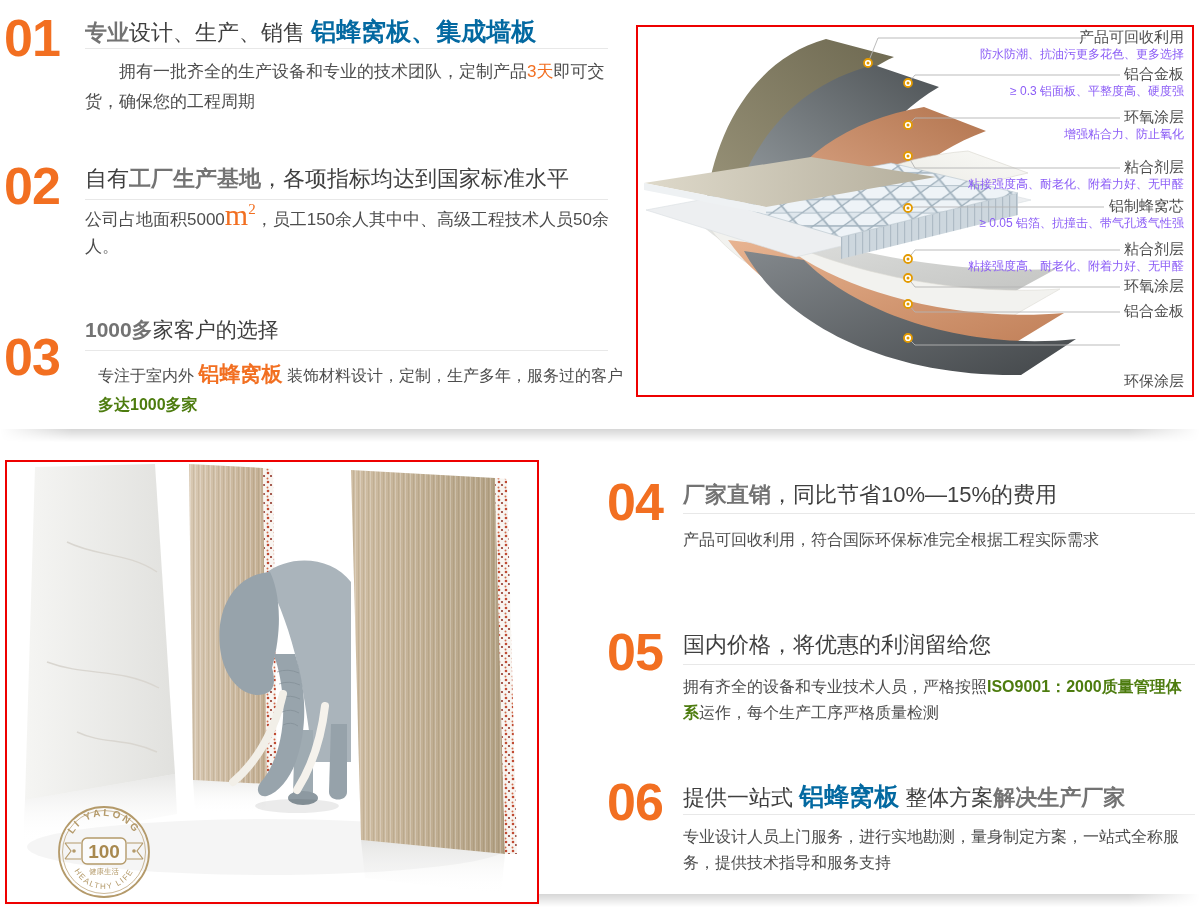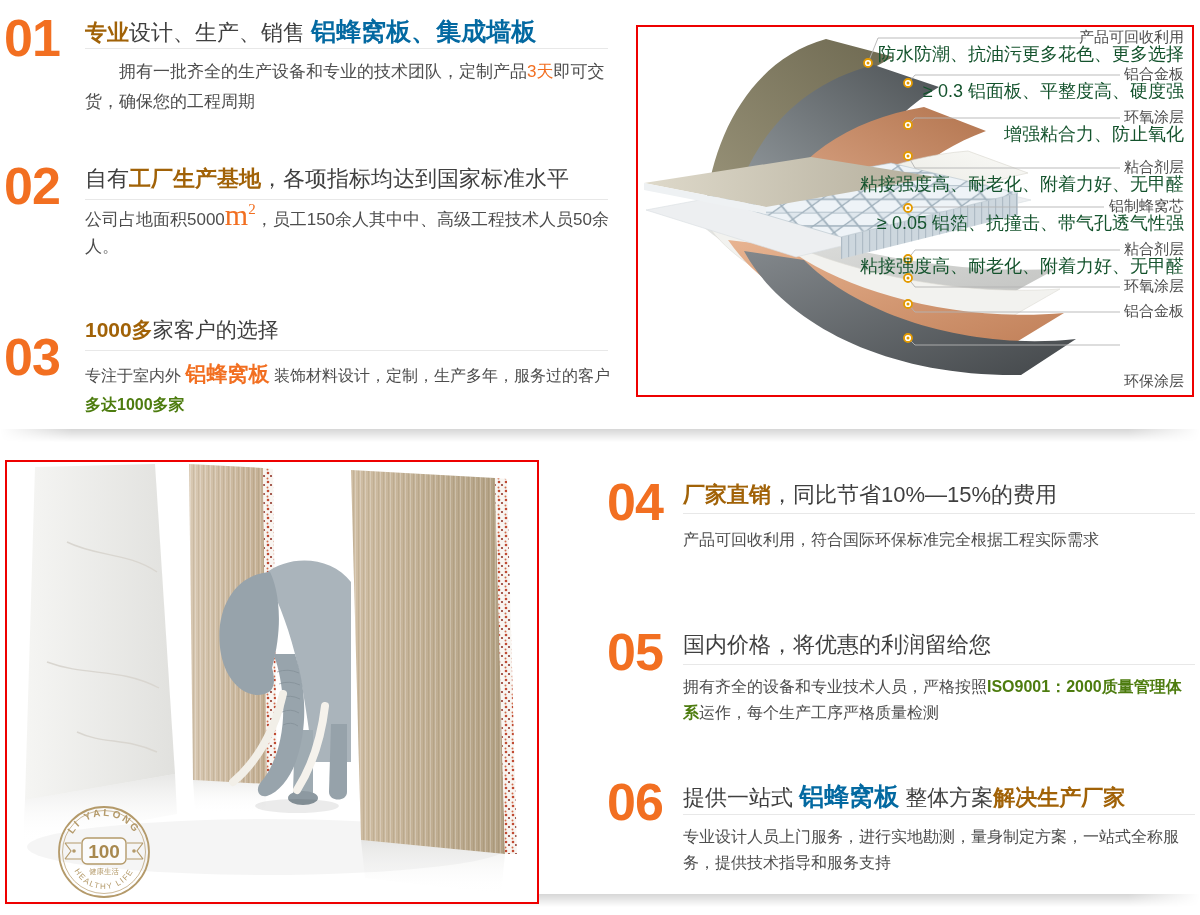--- a/index.html
+++ b/index.html
@@ -1,34 +1,34 @@
 <!DOCTYPE html>
 <html><head>
 <meta charset="utf-8">
 <style>
   html,body{margin:0;padding:0;background:#fff;}
   #page{position:relative;width:1200px;height:915px;background:#fff;overflow:hidden;
         font-family:"Liberation Sans","DejaVu Sans",sans-serif;color:#4a4a4a;}
   .section{position:absolute;}
   .num{position:absolute;font-size:52px;font-weight:bold;color:#f26f21;line-height:1;letter-spacing:-1px;}
   .heading{position:absolute;font-size:22px;color:#3f3f3f;white-space:nowrap;line-height:1.2;}
-  .heading .acc{color:#a16207;font-weight:bold;}
+  .heading .acc{color:#737373;font-weight:bold;}
   .heading .big{color:#0369a1;font-weight:bold;font-size:25px;}
   .rule{position:absolute;height:1px;background:#e8e8e8;}
   .body-text{position:absolute;font-size:16px;color:#4d4d4d;line-height:1.75;}
   .body-text .acc{color:#f26f21;}
   .body-text .accb{color:#4d7c0f;font-weight:bold;}
   .body-text .bigo{color:#f26f21;font-weight:bold;font-size:21px;}
   .indent{text-indent:2em;}
   .m2{color:#f26f21;font-size:30px;font-family:"Liberation Serif","DejaVu Serif",serif;line-height:0;}
   .m2 sup{font-size:15px;}
   .imgbox{position:absolute;border:2px solid #ee0000;background:#fff;}
   .diag-label{position:absolute;right:8px;text-align:right;white-space:nowrap;}
   .diag-label .t{font-size:15px;color:#4d4d4d;line-height:18px;}
-  .diag-label .d{font-size:18px;color:#14532d;line-height:17px;}
+  .diag-label .d{font-size:12px;color:#8b5cf6;line-height:17px;}
   .shadow-band{position:absolute;left:0;width:1200px;height:13px;
      background:linear-gradient(to bottom,rgba(0,0,0,0.16),rgba(0,0,0,0));
      -webkit-mask-image:linear-gradient(to right,transparent,#000 6%,#000 94%,transparent);
      mask-image:linear-gradient(to right,transparent,#000 6%,#000 94%,transparent);}
   svg{display:block;}
 </style>
 </head>
 <body>
 
 <div id="page">
@@ -54,21 +54,21 @@
       <span>公司占地面积5000</span><span class="m2"><span>m</span><sup>2</sup></span><span>，员工150余人其中中、高级工程技术人员50余人。</span>
     </div>
   </div>
 
   <div class="section">
     <div class="num" style="left:4px;top:331px;">03</div>
     <div class="heading" style="left:85px;top:317px;font-size:21px;">
       <span class="acc">1000多</span><span>家客户的选择</span>
     </div>
     <div class="rule" style="left:85px;top:350px;width:523px;"></div>
-    <div class="body-text" style="left:85px;top:357px;width:545px;line-height:1.65;">
+    <div class="body-text" style="left:98px;top:357px;width:545px;line-height:1.65;">
       <span>专注于室内外 </span><span class="bigo">铝蜂窝板</span><span> 装饰材料设计，定制，生产多年，服务过的客户</span>
       <span class="accb" style="display:block;">多达1000多家</span>
     </div>
   </div>
 
   <div class="shadow-band" style="top:429px;"></div>
 
   <div class="section">
     <div class="num" style="left:607px;top:476px;">04</div>
     <div class="heading" style="left:683px;top:482px;">

